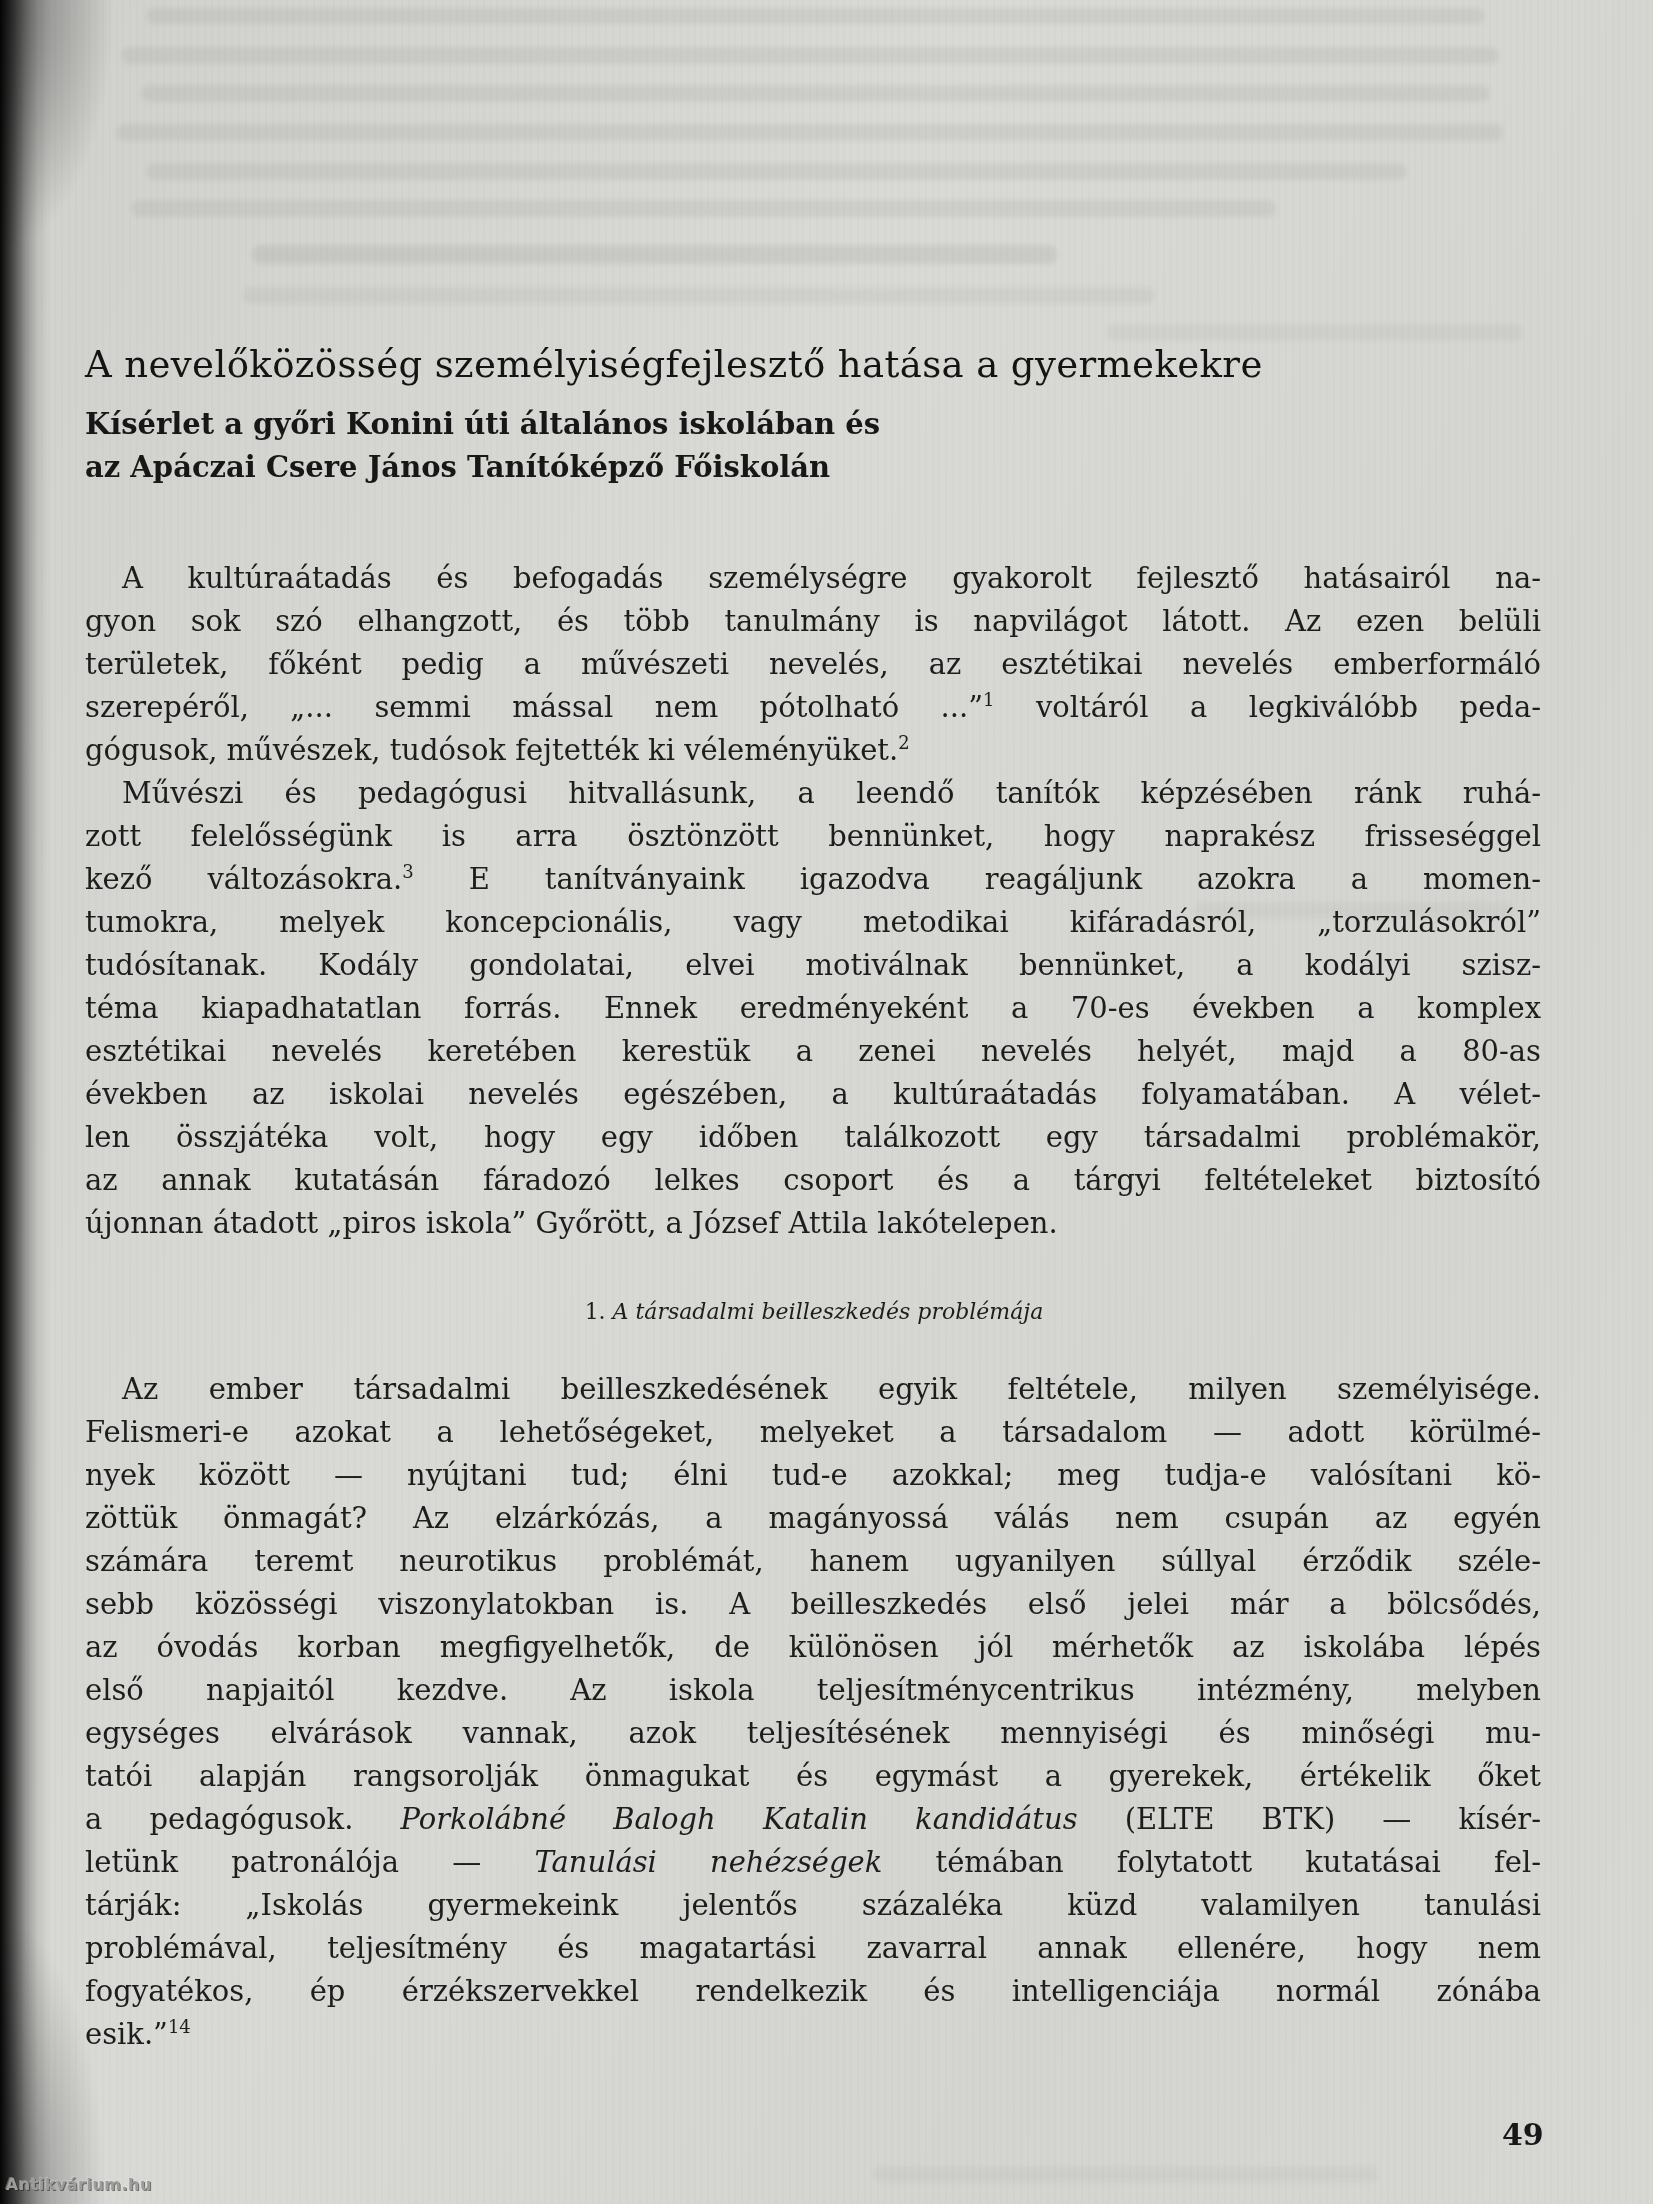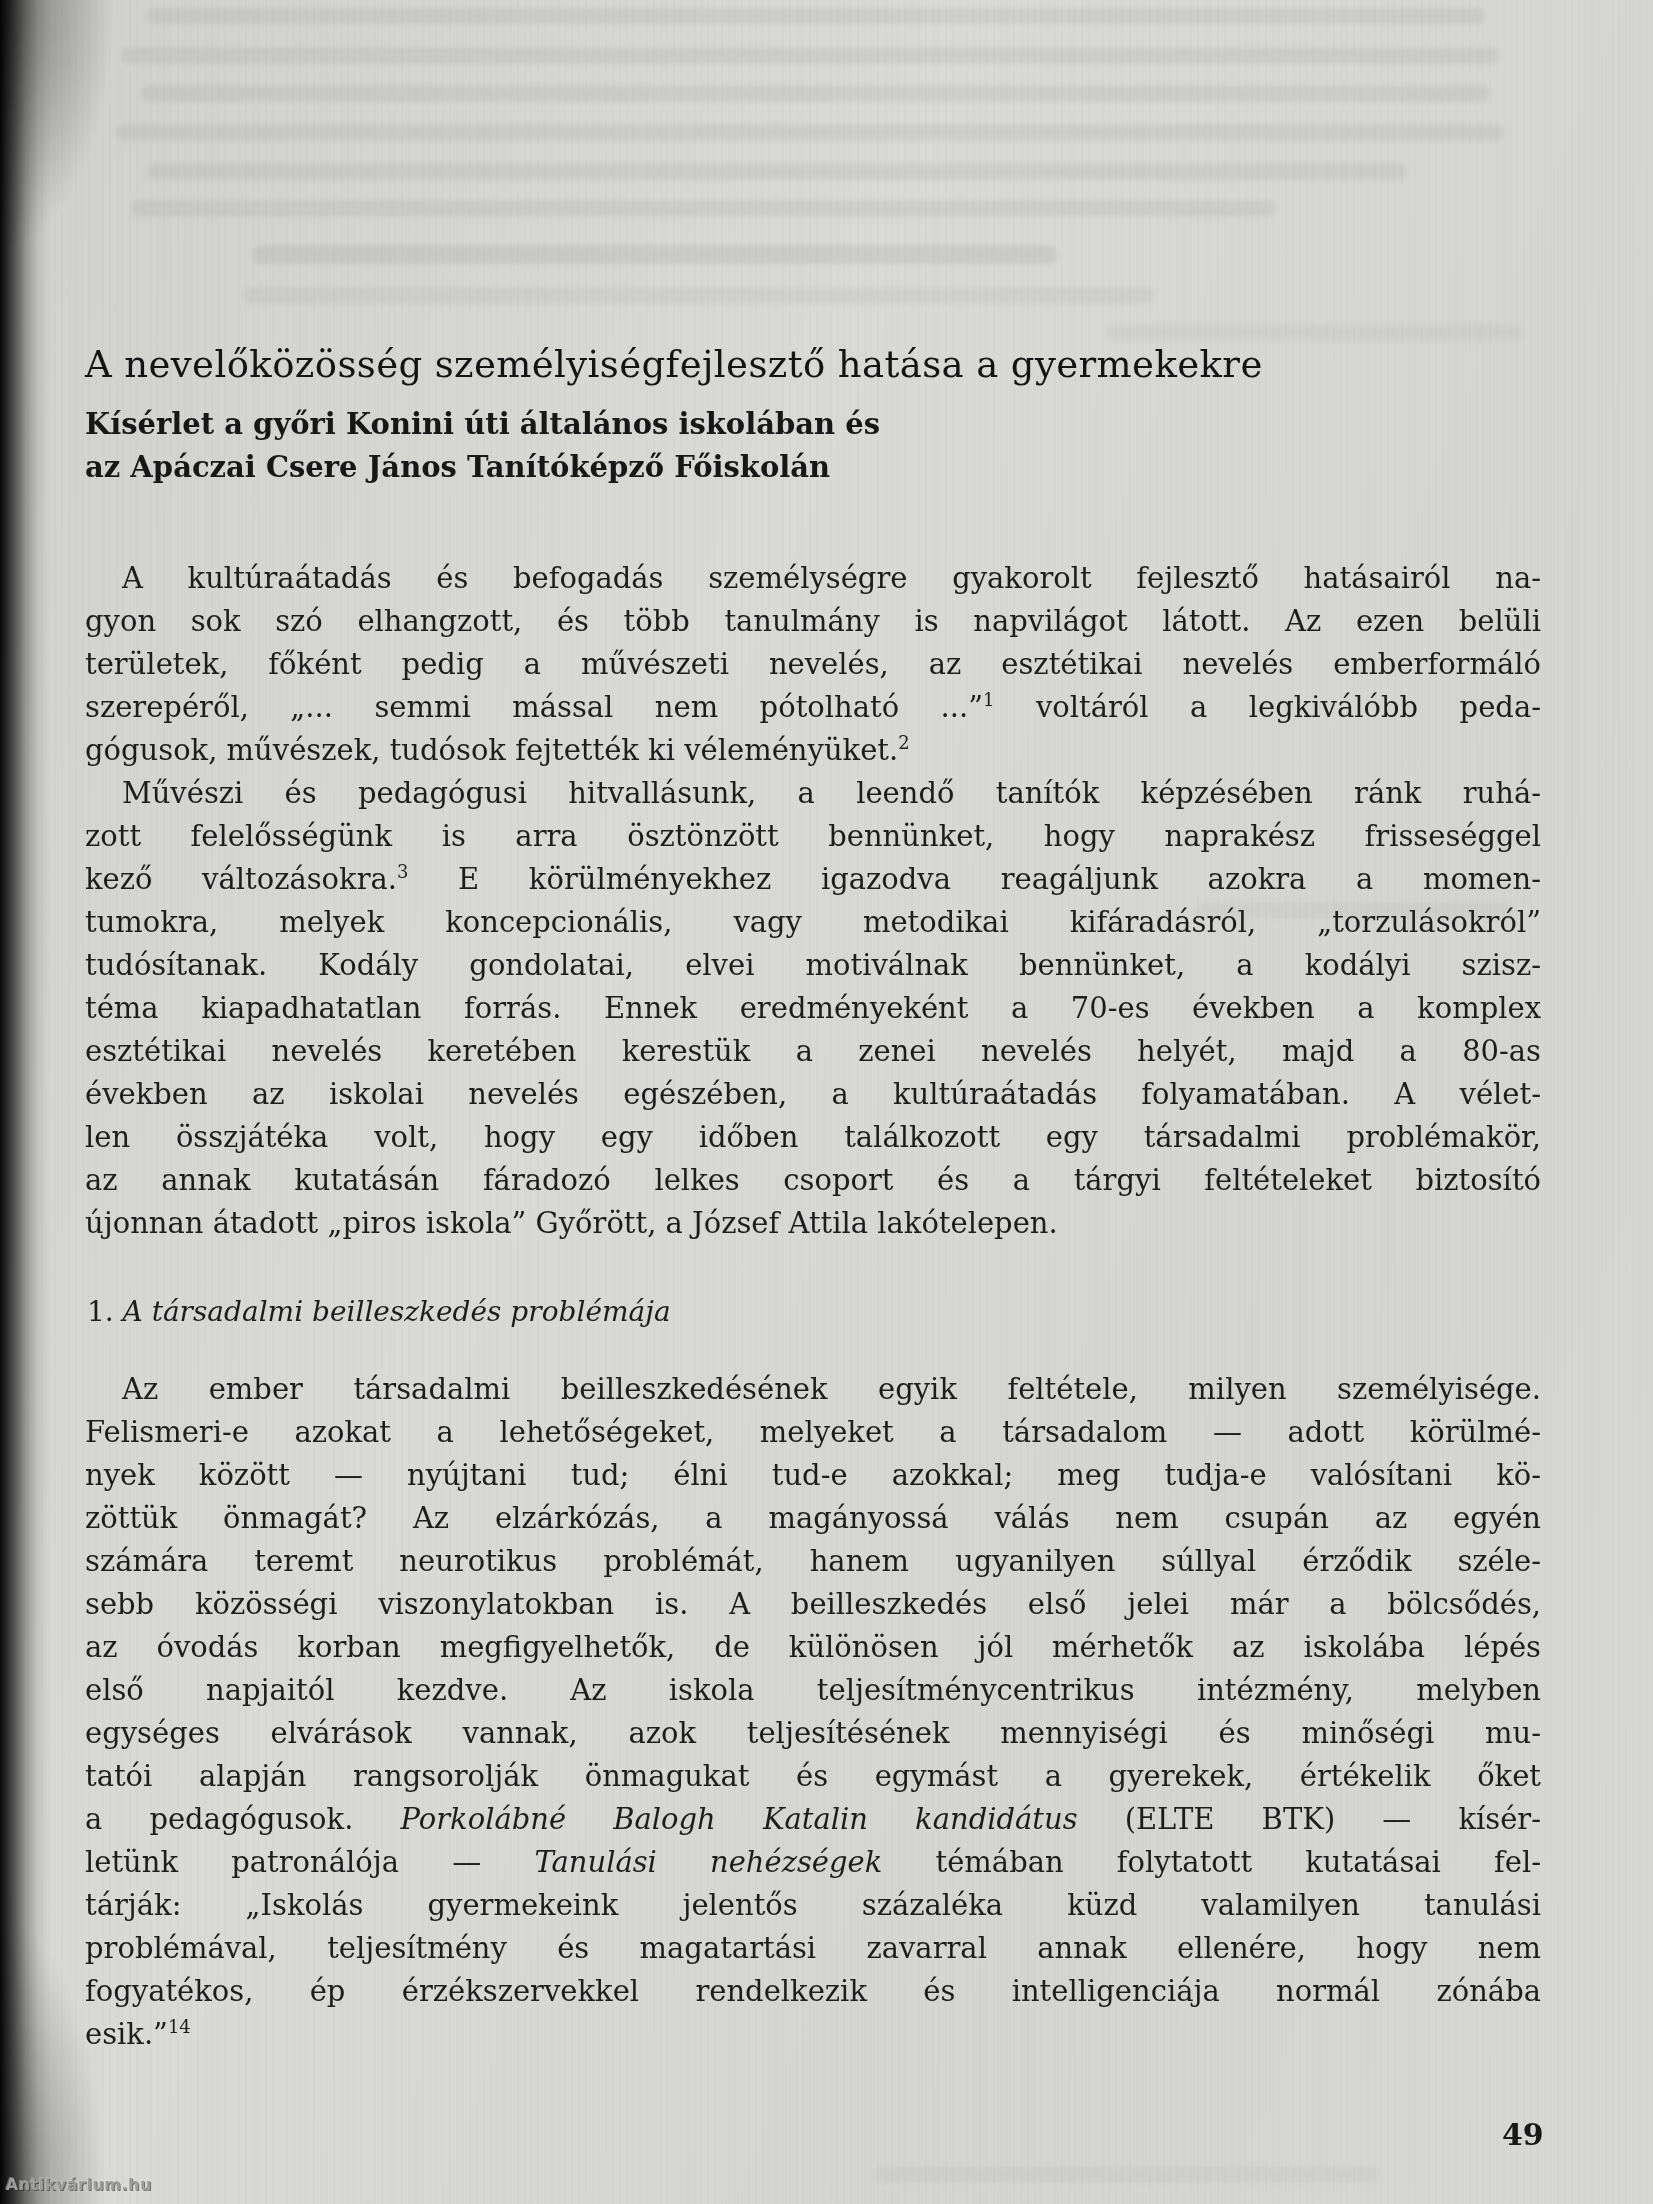--- a/index.html
+++ b/index.html
@@ -83,23 +83,24 @@
   }
   .paragraph { margin: 0; }
   .body-line {
     text-align: justify;
     text-align-last: justify;
   }
   .body-line.last { text-align-last: left; }
   .body-line.indent { text-indent: 37px; }
   .section-heading {
     margin: 45px 0 35px 1.9px;
-    font-size: 28px;
+    font-size: 22px;
     line-height: 43px;
     color: #1d1d1d;
+    text-align: center;
   }
   .it { font-style: italic; }
   sup {
     font-size: 0.62em;
     line-height: 0;
   }
   .page-number {
     position: absolute;
     left: 1502px;
     top: 2117px;
@@ -150,21 +151,21 @@
         <div class="paragraph">
           <div class="body-line indent"><span>A kultúraátadás és befogadás személységre gyakorolt fejlesztő hatásairól na-</span></div>
           <div class="body-line"><span>gyon sok szó elhangzott, és több tanulmány is napvilágot látott. Az ezen belüli</span></div>
           <div class="body-line"><span>területek, főként pedig a művészeti nevelés, az esztétikai nevelés emberformáló</span></div>
           <div class="body-line"><span>szerepéről, „... semmi mással nem pótolható ...”</span><sup>1</sup><span> voltáról a legkiválóbb peda-</span></div>
           <div class="body-line last"><span>gógusok, művészek, tudósok fejtették ki véleményüket.</span><sup>2</sup></div>
         </div>
         <div class="paragraph">
           <div class="body-line indent"><span>Művészi és pedagógusi hitvallásunk, a leendő tanítók képzésében ránk ruhá-</span></div>
           <div class="body-line"><span>zott felelősségünk is arra ösztönzött bennünket, hogy naprakész frisseséggel</span></div>
-          <div class="body-line"><span>kező változásokra.</span><sup>3</sup><span> E körülményekhez igazodva reagáljunk azokra a momen-</span></div>
+          <div class="body-line"><span>kező változásokra.</span><sup>3</sup><span> E tanítványaink igazodva reagáljunk azokra a momen-</span></div>
           <div class="body-line"><span>tumokra, melyek koncepcionális, vagy metodikai kifáradásról, „torzulásokról”</span></div>
           <div class="body-line"><span>tudósítanak. Kodály gondolatai, elvei motiválnak bennünket, a kodályi szisz-</span></div>
           <div class="body-line"><span>téma kiapadhatatlan forrás. Ennek eredményeként a 70-es években a komplex</span></div>
           <div class="body-line"><span>esztétikai nevelés keretében kerestük a zenei nevelés helyét, majd a 80-as</span></div>
           <div class="body-line"><span>években az iskolai nevelés egészében, a kultúraátadás folyamatában. A vélet-</span></div>
           <div class="body-line"><span>len összjátéka volt, hogy egy időben találkozott egy társadalmi problémakör,</span></div>
           <div class="body-line"><span>az annak kutatásán fáradozó lelkes csoport és a tárgyi feltételeket biztosító</span></div>
           <div class="body-line last"><span>újonnan átadott „piros iskola” Győrött, a József Attila lakótelepen.</span></div>
         </div>
         <div class="section-heading"><span>1. </span><span class="it">A társadalmi beilleszkedés problémája</span></div>

